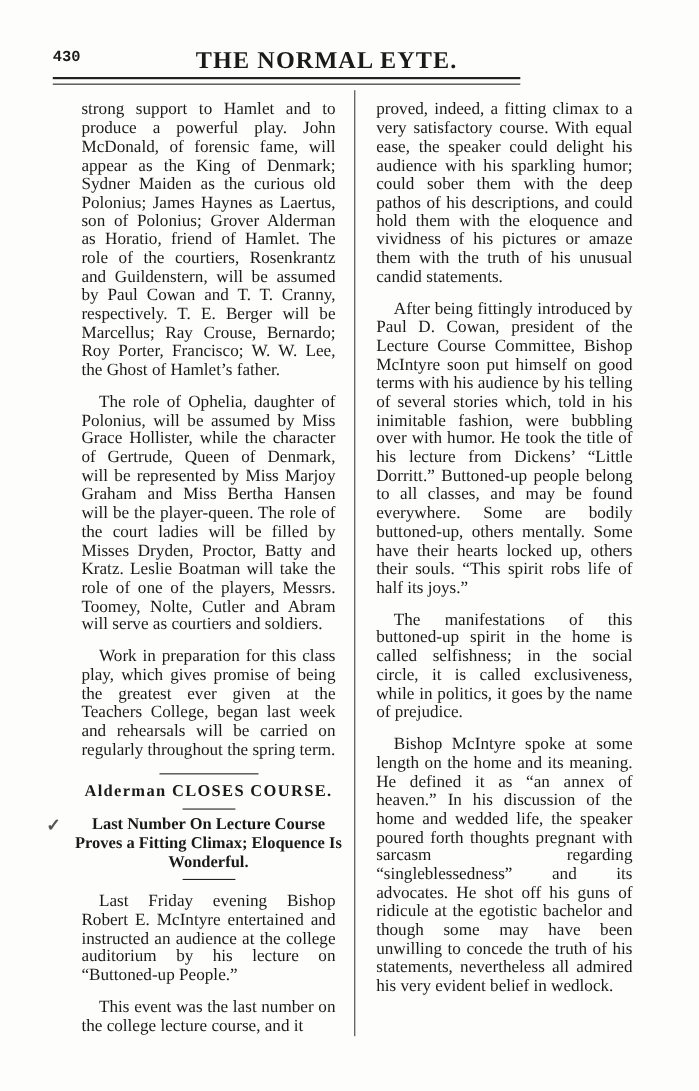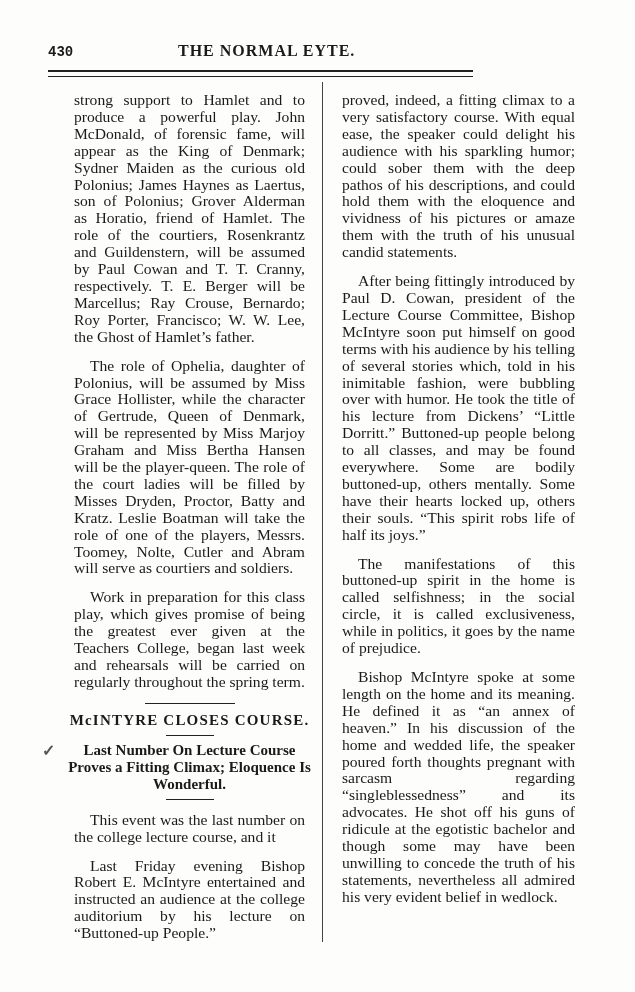--- a/index.html
+++ b/index.html
@@ -2,21 +2,21 @@
 <html><head>
 <meta charset="utf-8">
 <style>
   html, body { margin: 0; padding: 0; }
   body {
     width: 635px; height: 992px; background: #fdfdfb; position: relative; overflow: hidden;
     font-family: "DejaVu Serif", serif; color: #1a1a1a;
   }
   .header { position: absolute; top: 44px; left: 48px; width: 425px; height: 24px; }
   .page-num { position: absolute; left: 0; top: 0; font-family: Liberation Mono, monospace; font-weight: bold; font-size: 14px; }
-  .running-title { position: absolute; left: 130px; top: -2px; font-family: "Liberation Serif", serif; font-weight: bold; font-size: 16px; letter-spacing: 1px; }
+  .running-title { position: absolute; left: 130px; top: -2px; font-family: "Liberation Serif", serif; font-weight: bold; font-size: 22px; letter-spacing: 1px; }
   .rule { position: absolute; top: 70px; left: 48px; width: 425px; height: 4px; border-top: 2px solid #222; border-bottom: 1px solid #222; }
   .col { position: absolute; top: 80px; font-family: "Liberation Serif", serif; font-size: 15.6px; line-height: 16.9px; text-align: justify; }
   .col-left { left: 62px; width: 255px; }
   .col-right { left: 330px; width: 257px; }
   .divider { position: absolute; left: 322px; top: 82px; width: 1px; height: 860px; background: #444; }
   p { margin: 12px; text-indent: 16px; }
   p.noindent { text-indent: 0; }
   .sep { width: 90px; border-top: 1px solid #222; margin: 10px auto 8px; }
   .sep.short { width: 48px; margin: 6px auto 6px; }
   .headline { font-family: "Liberation Serif", serif; font-weight: bold; font-size: 15px; letter-spacing: 1.2px; text-align: center; text-transform: none; }
@@ -30,29 +30,29 @@
   <span class="page-num">430</span>
   <span class="running-title">THE NORMAL EYTE.</span>
 </div>
 <div class="rule"></div>
 
 <div class="col col-left">
   <p class="noindent">strong support to Hamlet and to produce a powerful play. John McDonald, of forensic fame, will appear as the King of Denmark; Sydner Maiden as the curious old Polonius; James Haynes as Laertus, son of Polonius; Grover Alderman as Horatio, friend of Hamlet. The role of the courtiers, Rosenkrantz and Guildenstern, will be assumed by Paul Cowan and T. T. Cranny, respectively. T. E. Berger will be Marcellus; Ray Crouse, Bernardo; Roy Porter, Francisco; W. W. Lee, the Ghost of Hamlet’s father.</p>
   <p>The role of Ophelia, daughter of Polonius, will be assumed by Miss Grace Hollister, while the character of Gertrude, Queen of Denmark, will be represented by Miss Marjoy Graham and Miss Bertha Hansen will be the player-queen. The role of the court ladies will be filled by Misses Dryden, Proctor, Batty and Kratz. Leslie Boatman will take the role of one of the players, Messrs. Toomey, Nolte, Cutler and Abram will serve as courtiers and soldiers.</p>
   <p>Work in preparation for this class play, which gives promise of being the greatest ever given at the Teachers College, began last week and rehearsals will be carried on regularly throughout the spring term.</p>
   <div class="sep"></div>
-  <div class="headline">McINTYRE CLOSES COURSE.</div>
+  <div class="headline">Alderman CLOSES COURSE.</div>
   <div class="sep short"></div>
   <div class="subhead">
     <span class="check">✓</span>
     <span>Last Number On Lecture Course Proves a Fitting Climax; Eloquence Is Wonderful.</span>
   </div>
   <div class="sep short"></div>
+  <p>Last Friday evening Bishop Robert E. McIntyre entertained and instructed an audience at the college auditorium by his lecture on “Buttoned-up People.”</p>
   <p>This event was the last number on the college lecture course, and it</p>
-  <p>Last Friday evening Bishop Robert E. McIntyre entertained and instructed an audience at the college auditorium by his lecture on “Buttoned-up People.”</p>
 </div>
 
 <div class="divider"></div>
 
 <div class="col col-right">
   <p class="noindent">proved, indeed, a fitting climax to a very satisfactory course. With equal ease, the speaker could delight his audience with his sparkling humor; could sober them with the deep pathos of his descriptions, and could hold them with the eloquence and vividness of his pictures or amaze them with the truth of his unusual candid statements.</p>
   <p>After being fittingly introduced by Paul D. Cowan, president of the Lecture Course Committee, Bishop McIntyre soon put himself on good terms with his audience by his telling of several stories which, told in his inimitable fashion, were bubbling over with humor. He took the title of his lecture from Dickens’ “Little Dorritt.” Buttoned-up people belong to all classes, and may be found everywhere. Some are bodily buttoned-up, others mentally. Some have their hearts locked up, others their souls. “This spirit robs life of half its joys.”</p>
   <p>The manifestations of this buttoned-up spirit in the home is called selfishness; in the social circle, it is called exclusiveness, while in politics, it goes by the name of prejudice.</p>
   <p>Bishop McIntyre spoke at some length on the home and its meaning. He defined it as “an annex of heaven.” In his discussion of the home and wedded life, the speaker poured forth thoughts pregnant with sarcasm regarding “singleblessedness” and its advocates. He shot off his guns of ridicule at the egotistic bachelor and though some may have been unwilling to concede the truth of his statements, nevertheless all admired his very evident belief in wedlock.</p>
 </div>

